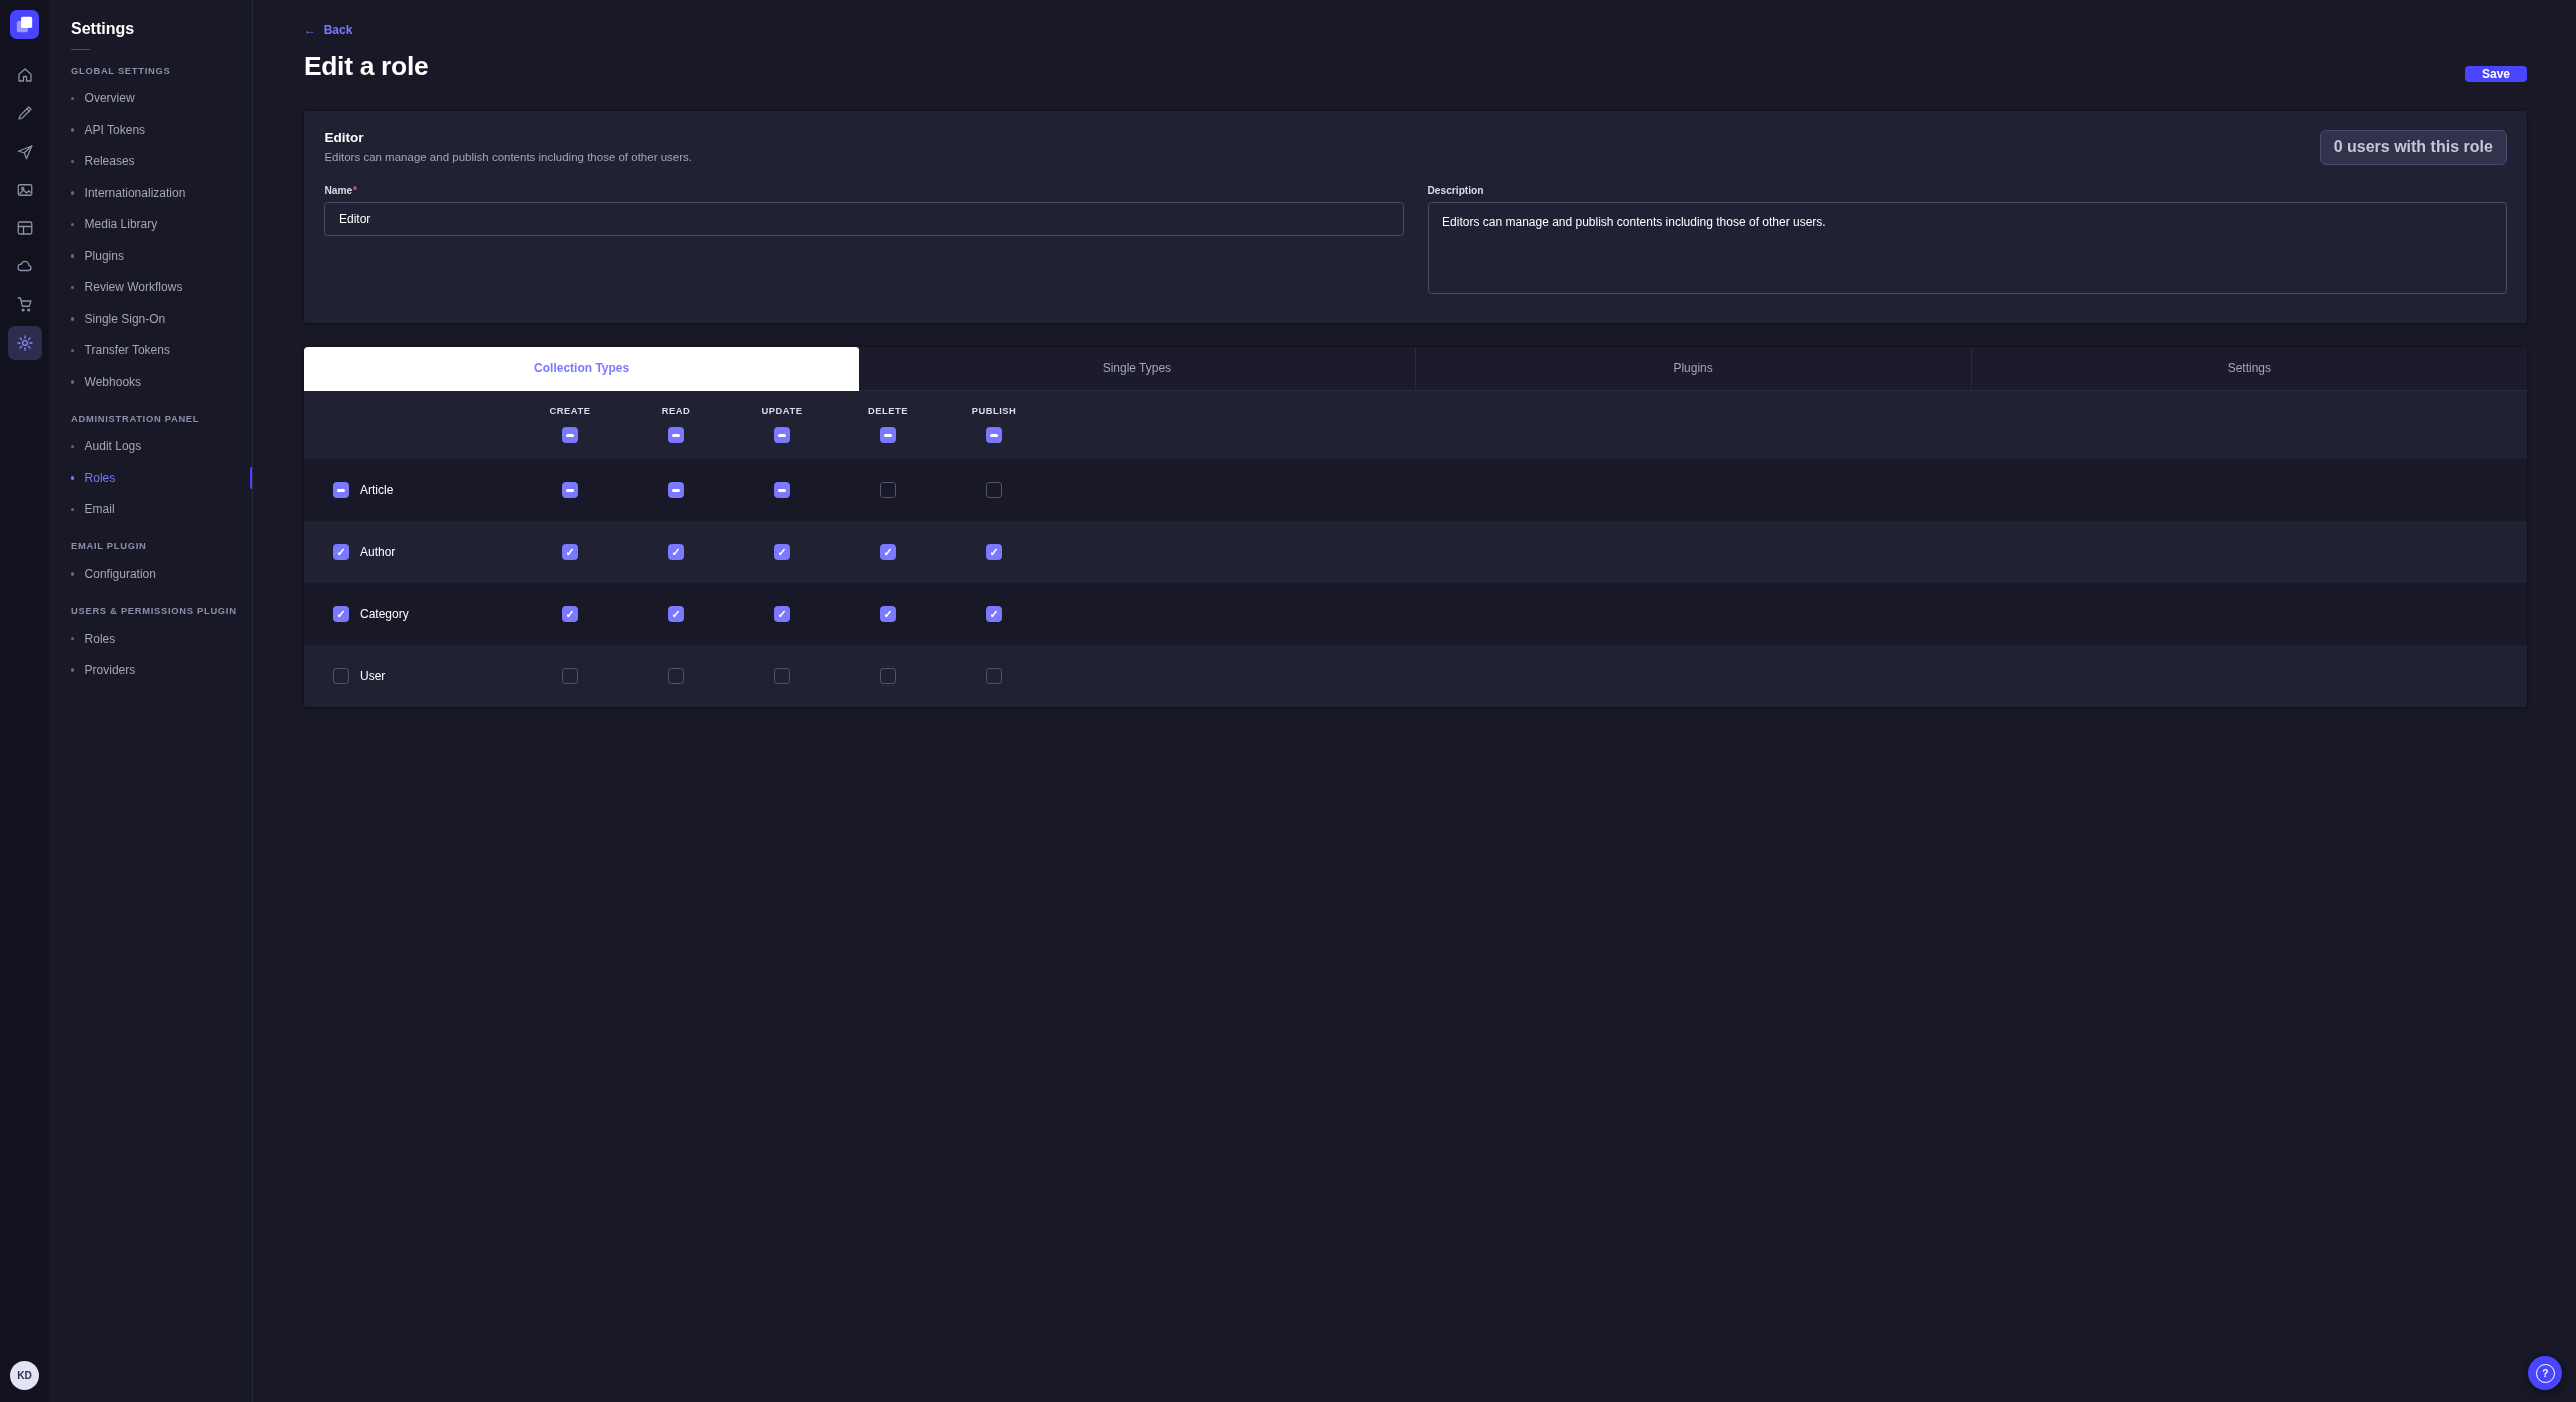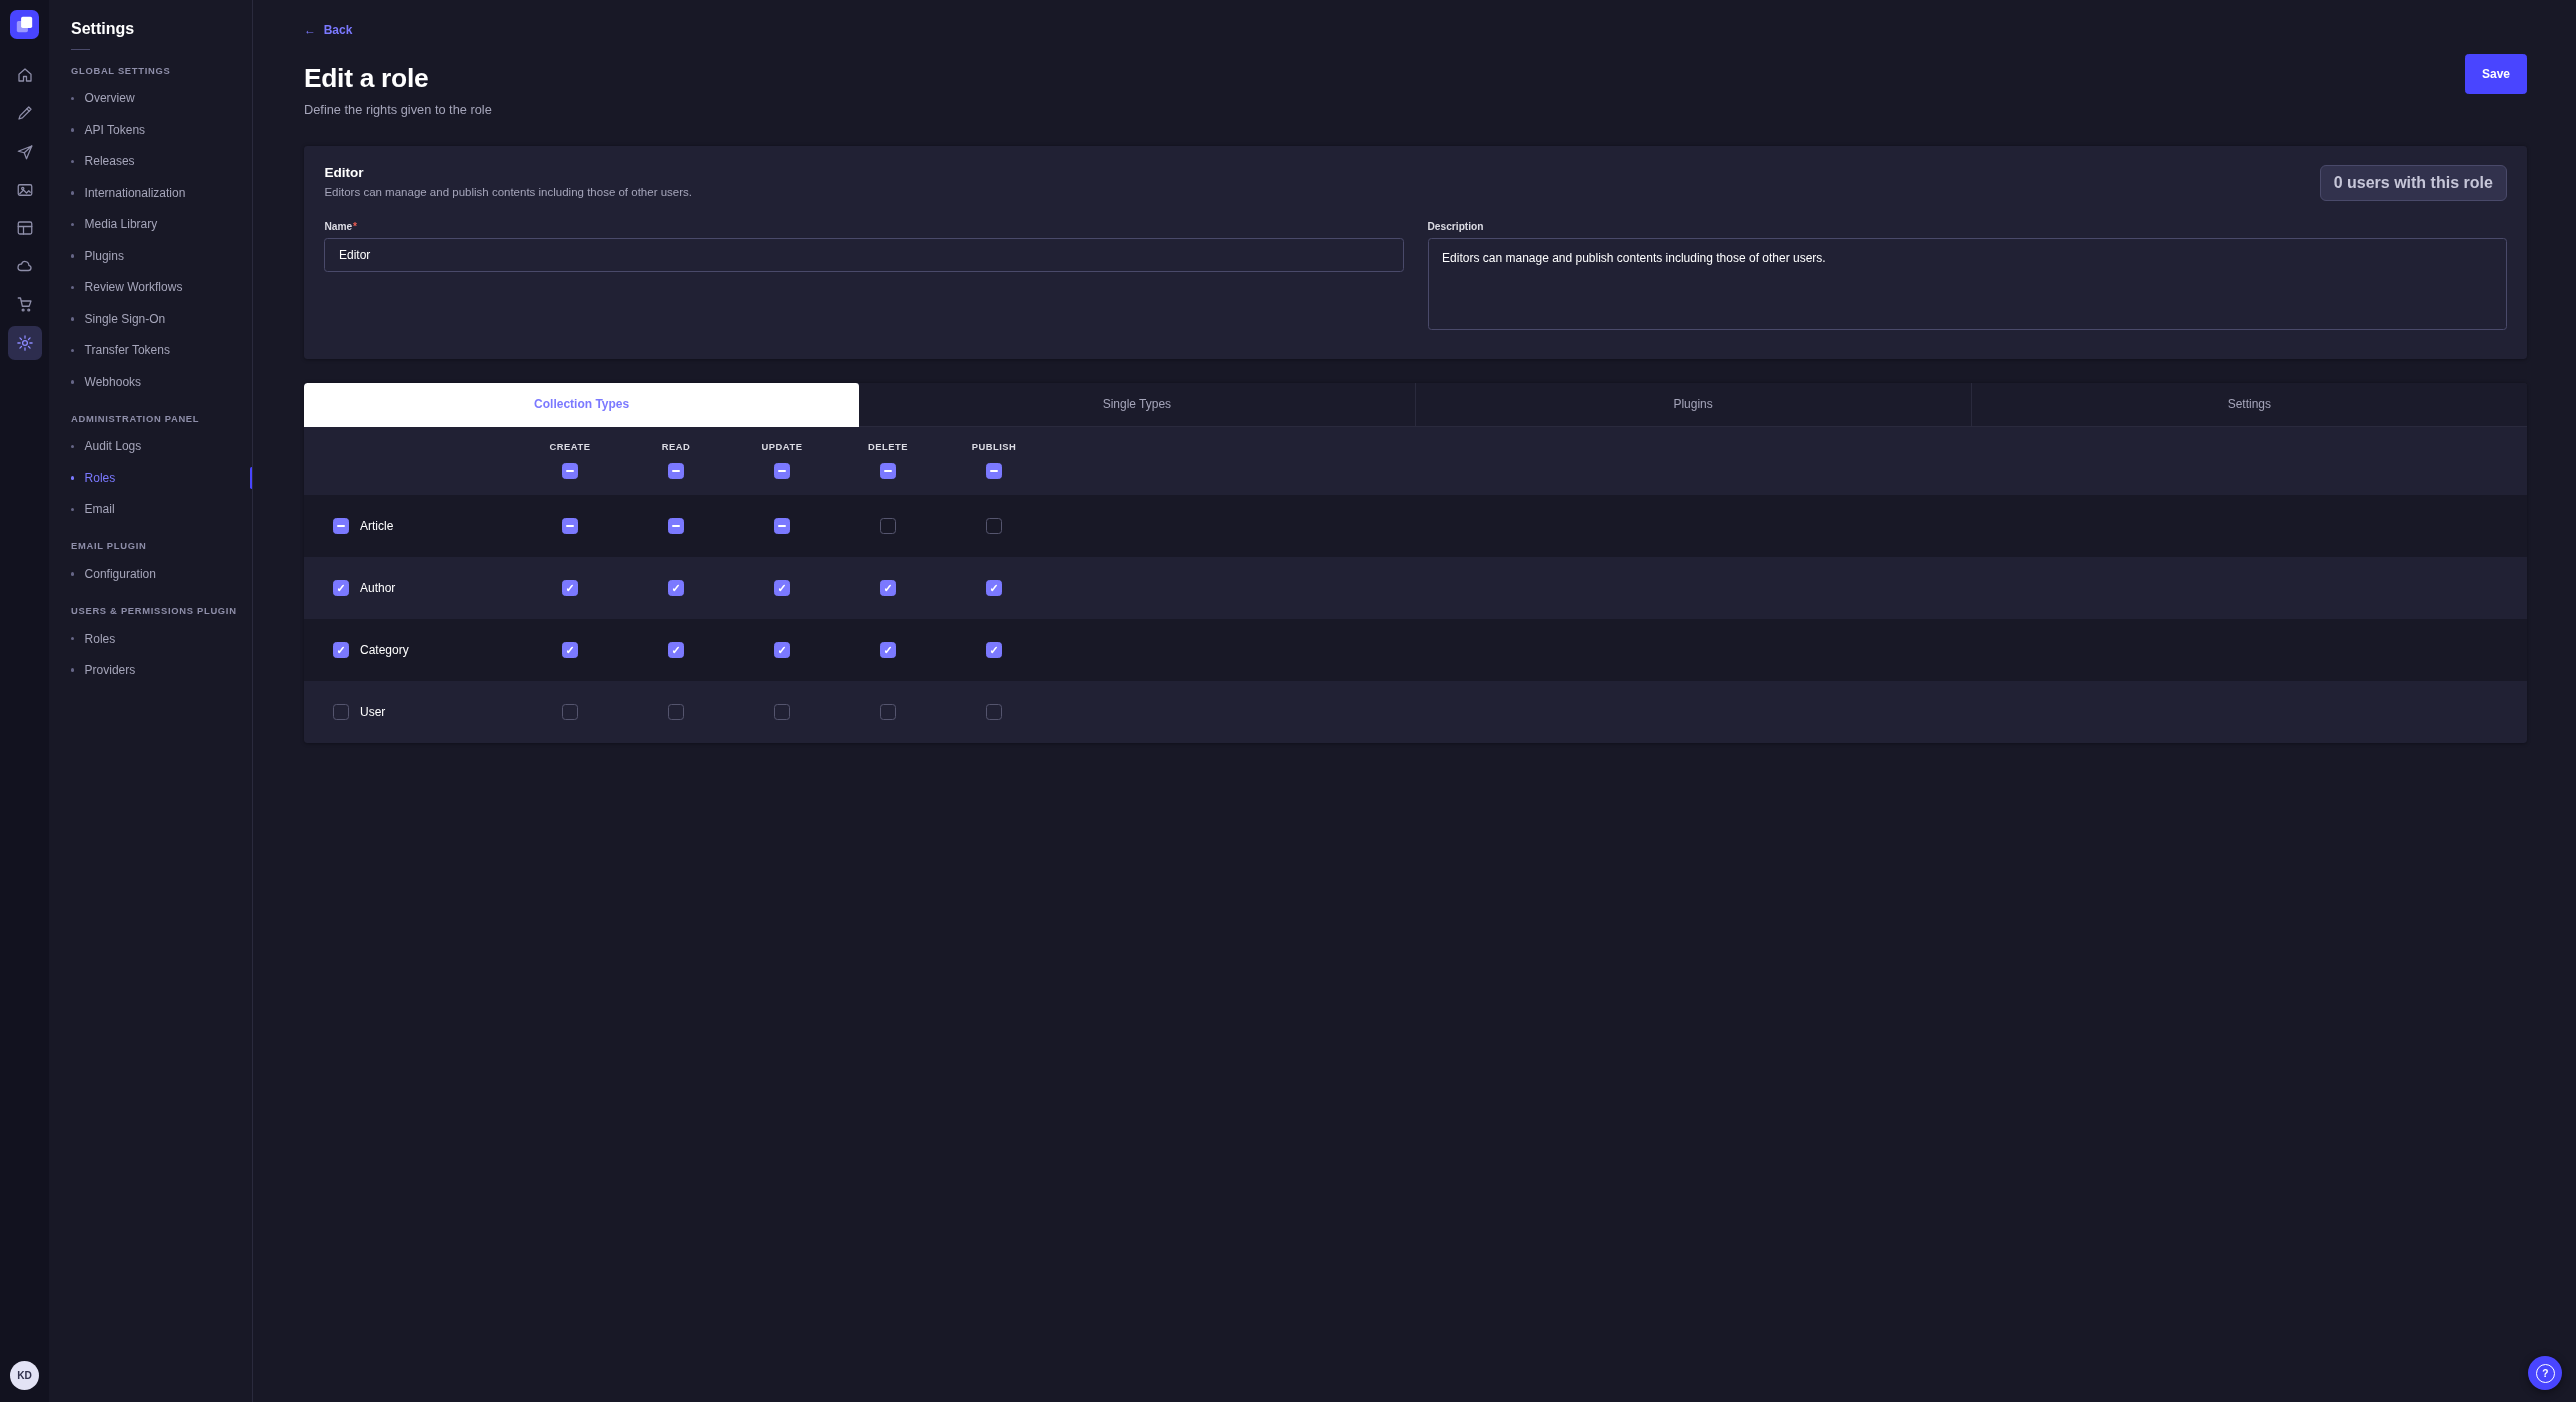--- a/index.html
+++ b/index.html
@@ -57,21 +57,21 @@
   .main { flex:1; overflow:hidden; padding:22px 49px 0 51px; box-sizing:border-box; }
   .back-link {
     display:inline-flex; align-items:center; gap:7.7px; color:#7b79ff; font-size:12px;
     font-weight:600; cursor:pointer; margin-bottom:13.6px; text-decoration:none;
   }
   .title-row { display:flex; justify-content:space-between; align-items:flex-end; }
   .page-title { font-size:26.4px; font-weight:bold; margin:0; letter-spacing:-0.3px; }
   .page-subtitle { font-size:12.8px; color:#a5a5ba; margin-top:8.5px; }
   .save-btn {
     background:#4945ff; color:#fff; border:0.9px solid #4945ff; border-radius:3.4px;
-    font-size:12px; font-weight:600; padding:12px 16px; cursor:pointer; margin-top:3.4px;
+    font-size:12px; font-weight:600; padding:0 16px; cursor:pointer; margin-top:3.4px;
     font-family:inherit;
   }
 
   .card { background:#212134; border-radius:3.4px; box-shadow:0 0.9px 3.4px rgba(3,3,5,0.35); }
 
   
   .role-card { margin-top:29px; padding:19px 20.4px 25.6px; }
   .role-card-head { display:flex; justify-content:space-between; align-items:flex-start; }
   .role-title { font-size:13.6px; font-weight:bold; }
   .role-subtitle { font-size:11.5px; color:#a5a5ba; margin-top:6px; }
@@ -285,21 +285,20 @@
 
     <a class="back-link">
       <span>←</span>
       <span>Back</span>
     </a>
 
     <div class="title-row">
       <h1 class="page-title">Edit a role</h1>
       <button class="save-btn">Save</button>
     </div>
-    <div class="page-subtitle">Define the rights given to the role</div>
 
     
     <div class="card role-card">
       <div class="role-card-head">
         <div>
           <div class="role-title">Editor</div>
           <div class="role-subtitle">Editors can manage and publish contents including those of other users.</div>
         </div>
         <button class="users-badge">0 users with this role</button>
       </div>

